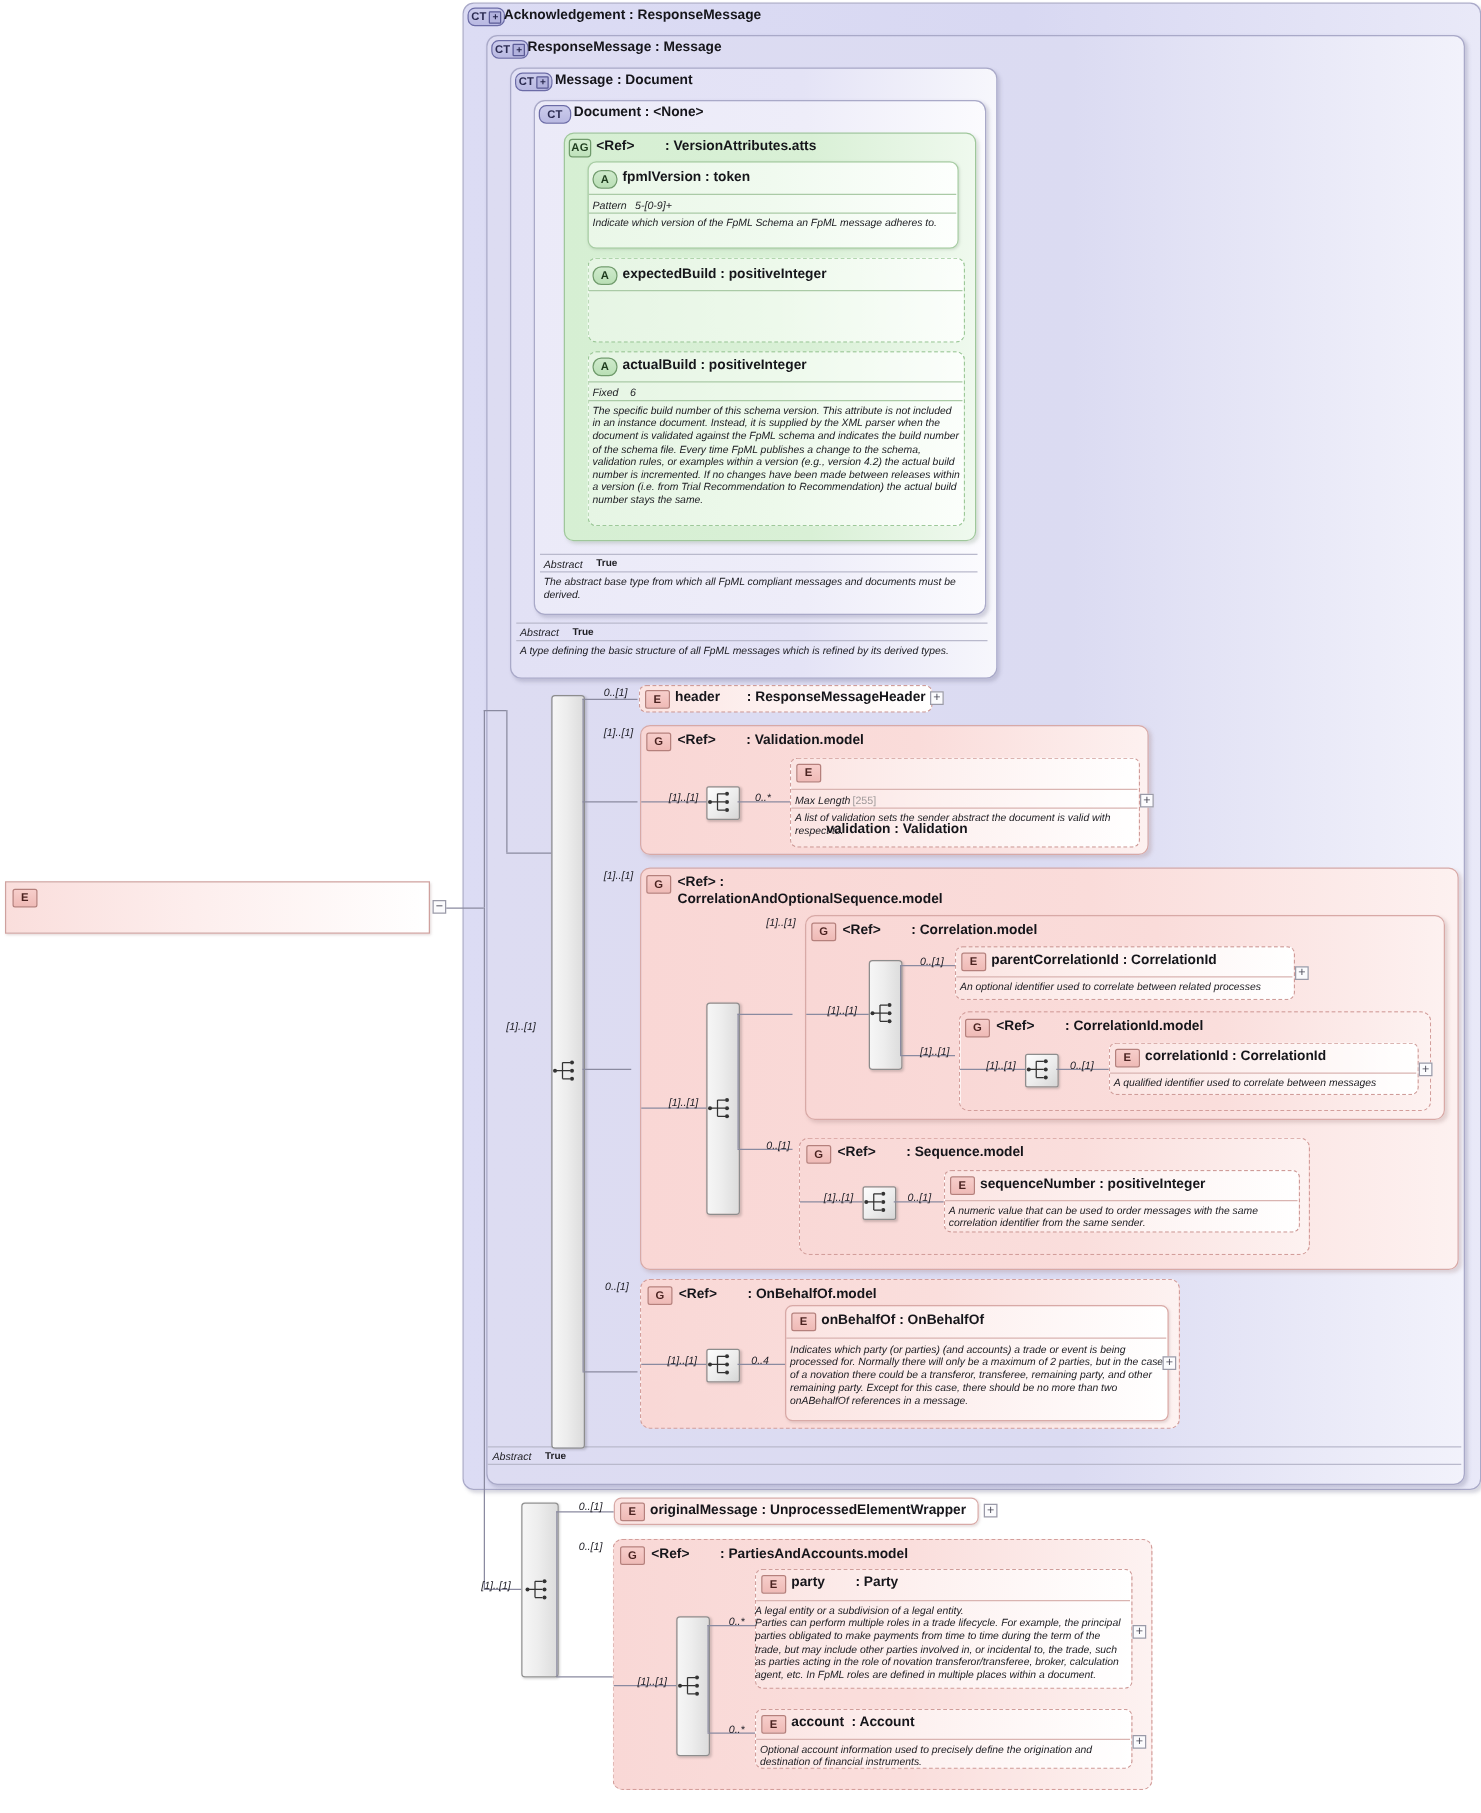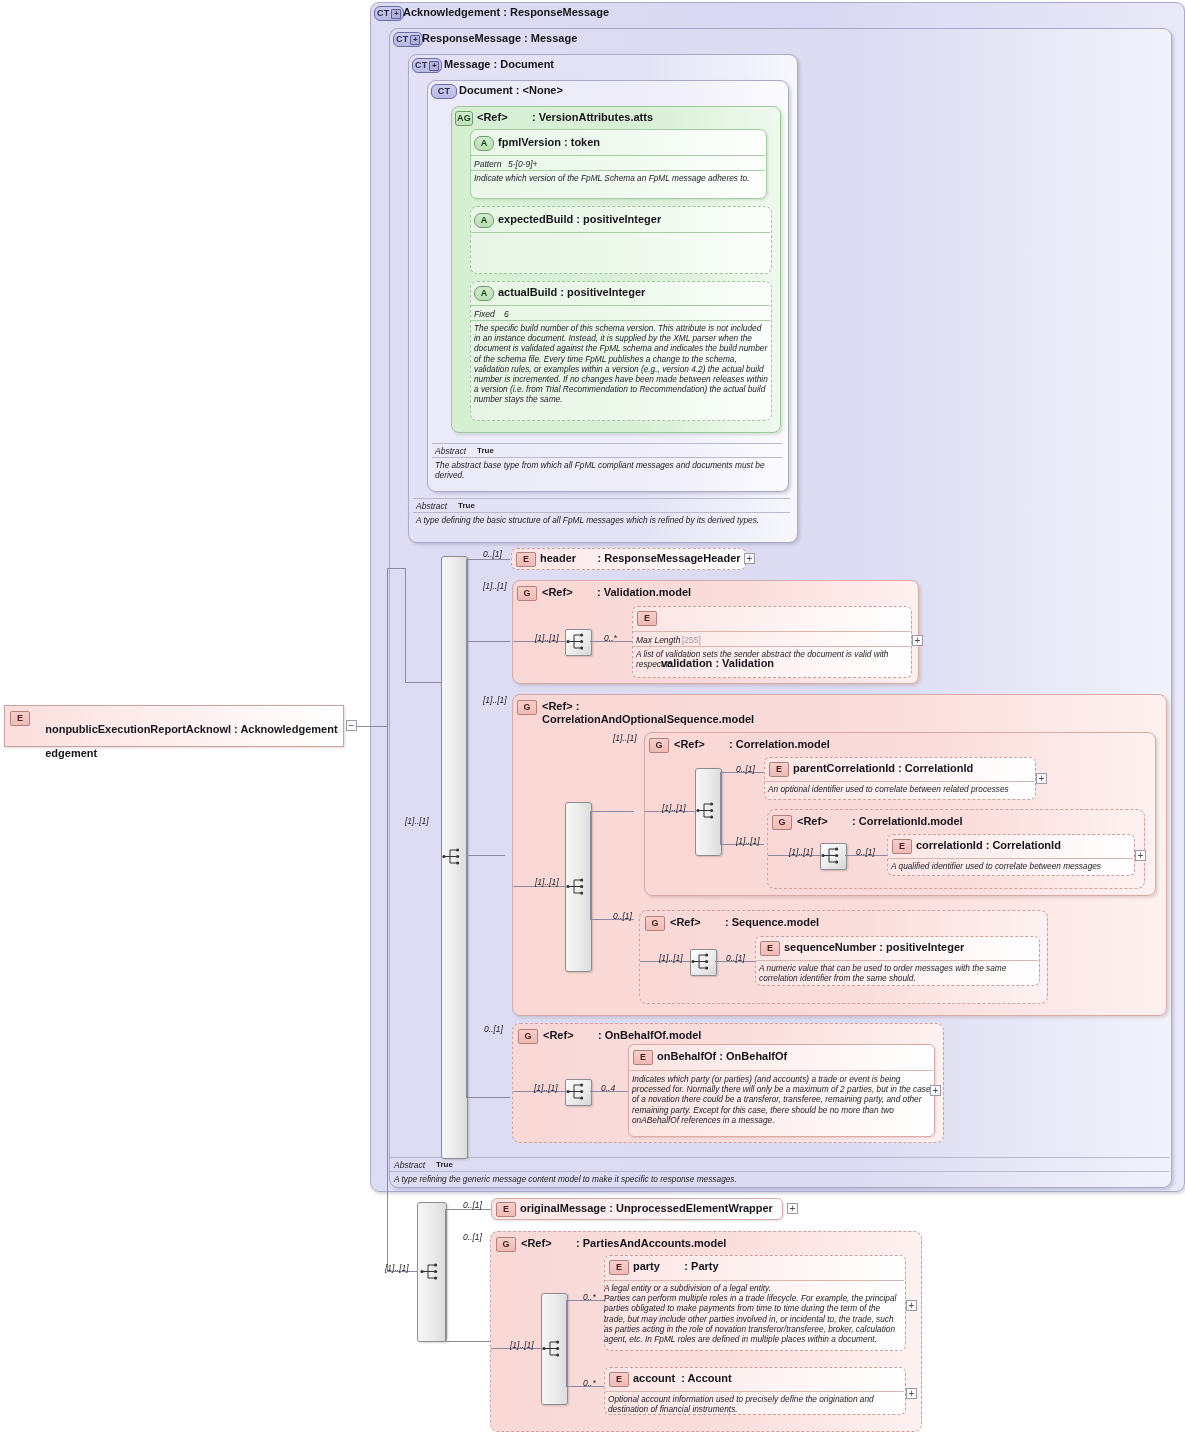--- a/index.html
+++ b/index.html
@@ -217,28 +217,23 @@
   <div class="hr" style="left:413px;top:498px;width:377px;"></div>
   <div class="facet" style="left:416px;top:501px;">Abstract</div>
   <div class="facet" style="left:458px;top:501px;font-style:normal;font-weight:bold;font-size:8px;">True</div>
   <div class="hr" style="left:413px;top:512px;width:377px;"></div>
   <div class="doc" style="left:416px;top:515px;width:372px;">A type defining the basic structure of all FpML messages which is refined by its derived types.</div>
 
   <div class="hr" style="left:390px;top:1157px;width:779px;"></div>
   <div class="facet" style="left:394px;top:1160px;">Abstract</div>
   <div class="facet" style="left:436px;top:1160px;font-style:normal;font-weight:bold;font-size:8px;">True</div>
   <div class="hr" style="left:390px;top:1171px;width:779px;"></div>
-  <div class="doc" style="left:394px;top:1174px;width:770px;">A type refining the generic message content model to make it specific to response messages.</div>
 
   <div class="box el-root" style="left:4px;top:705px;width:340px;height:42px;"></div>
   <div class="badge badge-sq badge-e" style="left:10px;top:711px;width:18px;">E</div>
-  <div class="title" style="left:33px;top:711px;line-height:12px;">
-    <span>nonpublicExecutionReportAcknowl : Acknowledgement</span><br>
-    <span>edgement</span>
-  </div>
   <div class="minus" style="left:346px;top:720px;">−</div>
 
   <div class="ln lnh" style="left:357px;top:726px;width:30px;"></div>
   <div class="ln lnv" style="left:387px;top:568px;width:1px;height:158px;"></div>
   <div class="ln lnv" style="left:387px;top:726px;width:1px;height:545px;"></div>
   <div class="ln lnh" style="left:387px;top:568px;width:18px;"></div>
   <div class="ln lnh" style="left:387px;top:1271px;width:30px;"></div>
   <div class="ln lnv" style="left:405px;top:568px;width:1px;height:114px;"></div>
   <div class="ln lnh" style="left:405px;top:682px;width:36px;"></div>
 
@@ -402,21 +397,21 @@
     <circle cx="16.6" cy="12.5" r="1.6" fill="#333"></circle>
     <circle cx="16.6" cy="19" r="1.6" fill="#333"></circle>
   </svg>
   <div class="ln lnh" style="left:715px;top:961px;width:40px;"></div>
   <div class="card" style="left:726px;top:953px;">0..[1]</div>
 
   <div class="box el-dashed" style="left:755px;top:936px;width:285px;height:50px;"></div>
   <div class="badge badge-sq badge-e" style="left:760px;top:941px;width:18px;">E</div>
   <div class="title" style="left:784px;top:941px;">sequenceNumber : positiveInteger</div>
   <div class="hr hr-p" style="left:756px;top:960px;width:282px;"></div>
-  <div class="doc" style="left:759px;top:963px;width:278px;">A numeric value that can be used to order messages with the same correlation identifier from the same should.</div>
+  <div class="doc" style="left:759px;top:963px;width:278px;">A numeric value that can be used to order messages with the same correlation identifier from the same sender.</div>
 
   <div class="card" style="left:484px;top:1024px;">0..[1]</div>
   <div class="box grp-dashed" style="left:512px;top:1023px;width:432px;height:120px;"></div>
   <div class="badge badge-sq badge-g" style="left:518px;top:1029px;width:18px;">G</div>
   <div class="title" style="left:543px;top:1029px;">&lt;Ref&gt;        : OnBehalfOf.model</div>
 
   <div class="ln lnh" style="left:513px;top:1091px;width:52px;"></div>
   <div class="card" style="left:534px;top:1083px;">[1]..[1]</div>
   <div class="seq" style="left:565px;top:1079px;"></div>
   <svg class="seqicon" style="left:565px;top:1079px;" viewBox="0 0 25 25">

